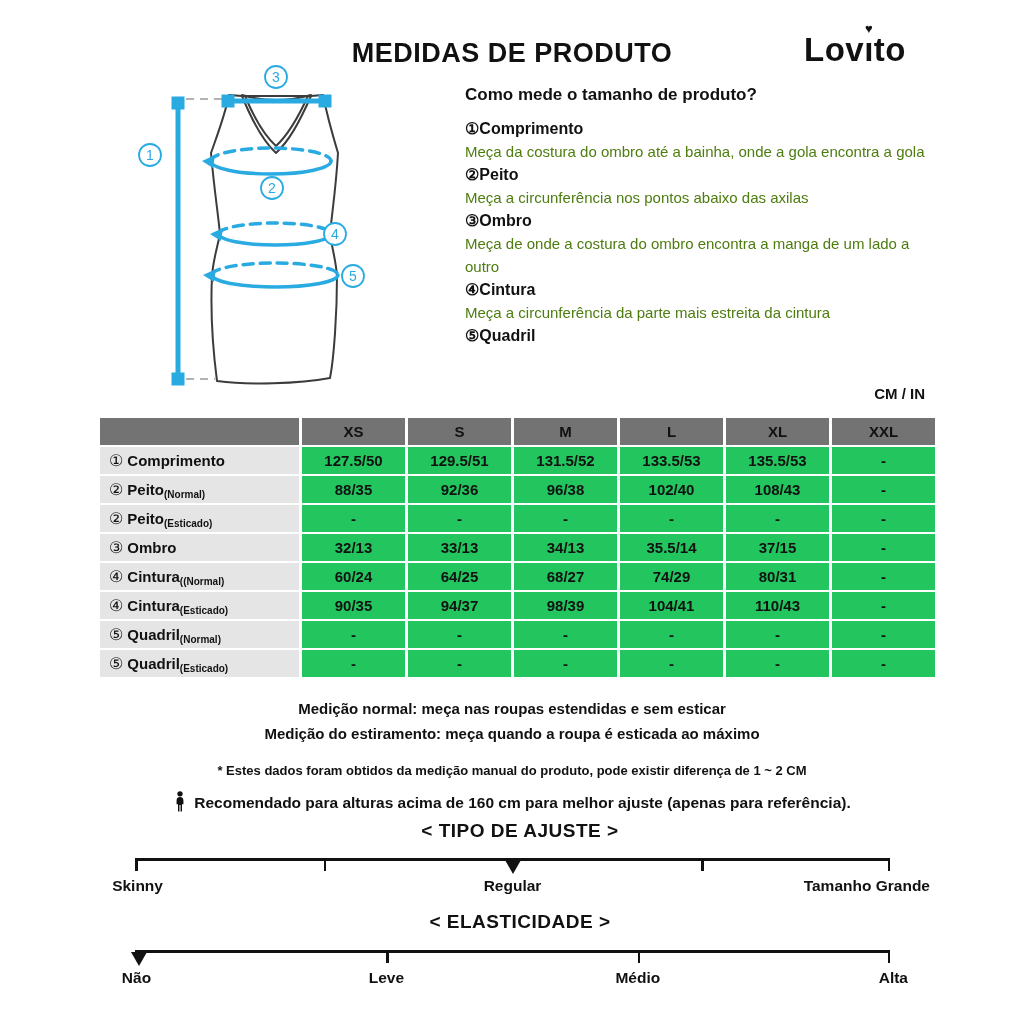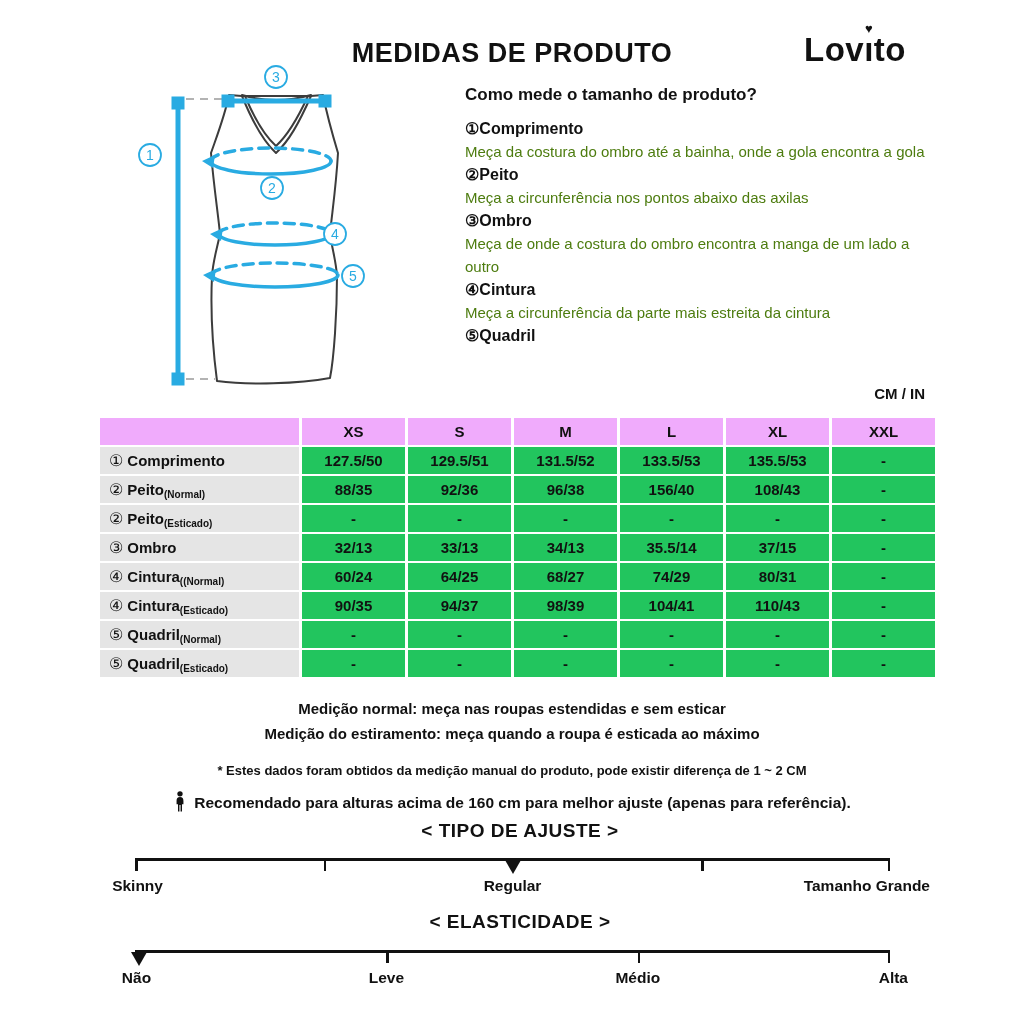--- a/index.html
+++ b/index.html
@@ -17,21 +17,21 @@
   .guide{position:absolute;left:465px;top:85px;width:472px;}
   .guide-heading{font-size:17px;font-weight:bold;margin-bottom:12px;}
   .gitem-label{font-size:16px;font-weight:bold;line-height:23px;}
   .gitem-desc{font-size:15px;color:#4d7c0f;line-height:23px;}
   .gitem-desc:empty{display:none;}
 
   .cmin{position:absolute;top:385px;right:99px;font-size:15px;font-weight:bold;}
 
   
   table.size{position:absolute;left:97px;top:416px;border-collapse:separate;border-spacing:3px 2px;}
-  table.size th{background:#f0abfc;width:103px;height:27px;font-size:15px;font-weight:bold;text-align:center;padding:0;}
+  table.size th{background:#737373;width:103px;height:27px;font-size:15px;font-weight:bold;text-align:center;padding:0;}
   table.size th.corner{width:190px;}
   table.size td.lbl{background:#e5e5e5;width:190px;height:27px;text-align:left;padding:0 0 0 9px;
                     font-size:15px;font-weight:bold;white-space:nowrap;}
   table.size td.val{background:#22c55e;width:103px;height:27px;text-align:center;font-size:15px;font-weight:bold;padding:0;}
   .cnum{font-weight:normal;font-size:16px;margin-right:4px;}
   .rsub{position:relative;top:3px;font-size:10px;font-weight:bold;}
 
   
   .notes{position:absolute;left:0;right:0;top:696px;text-align:center;}
   .note-main{font-size:15px;font-weight:bold;line-height:25px;}
@@ -168,21 +168,21 @@
         <td class="val">131.5/52</td>
         <td class="val">133.5/53</td>
         <td class="val">135.5/53</td>
         <td class="val">-</td>
       </tr>
       <tr>
         <td class="lbl"><span class="cnum">②</span><span>Peito</span><span class="rsub">(Normal)</span></td>
         <td class="val">88/35</td>
         <td class="val">92/36</td>
         <td class="val">96/38</td>
-        <td class="val">156/40</td>
+        <td class="val">102/40</td>
         <td class="val">108/43</td>
         <td class="val">-</td>
       </tr>
       <tr>
         <td class="lbl"><span class="cnum">②</span><span>Peito</span><span class="rsub">(Esticado)</span></td>
         <td class="val">-</td>
         <td class="val">-</td>
         <td class="val">-</td>
         <td class="val">-</td>
         <td class="val">-</td>

